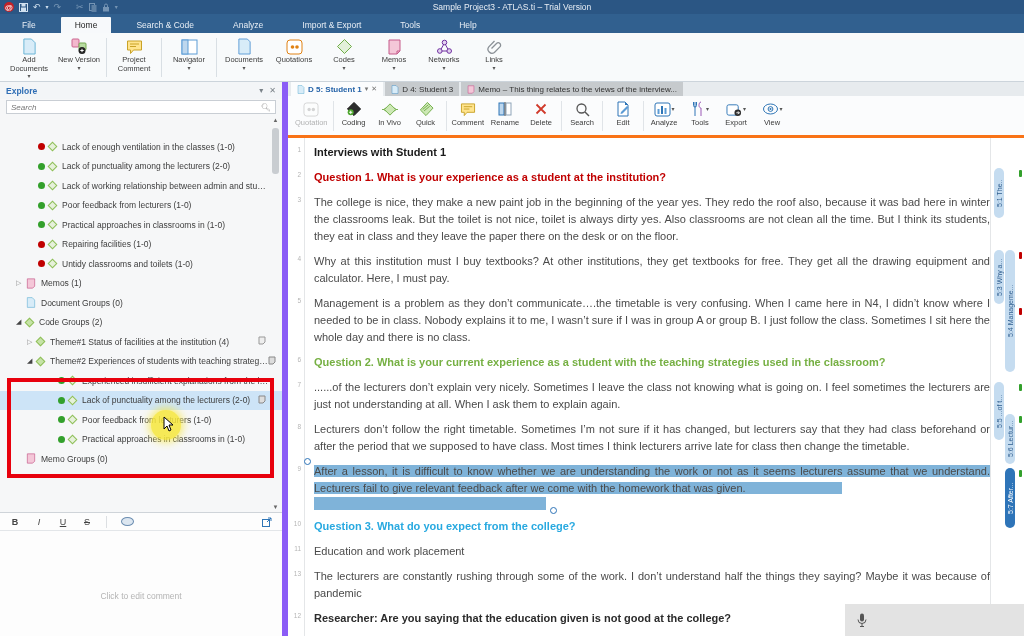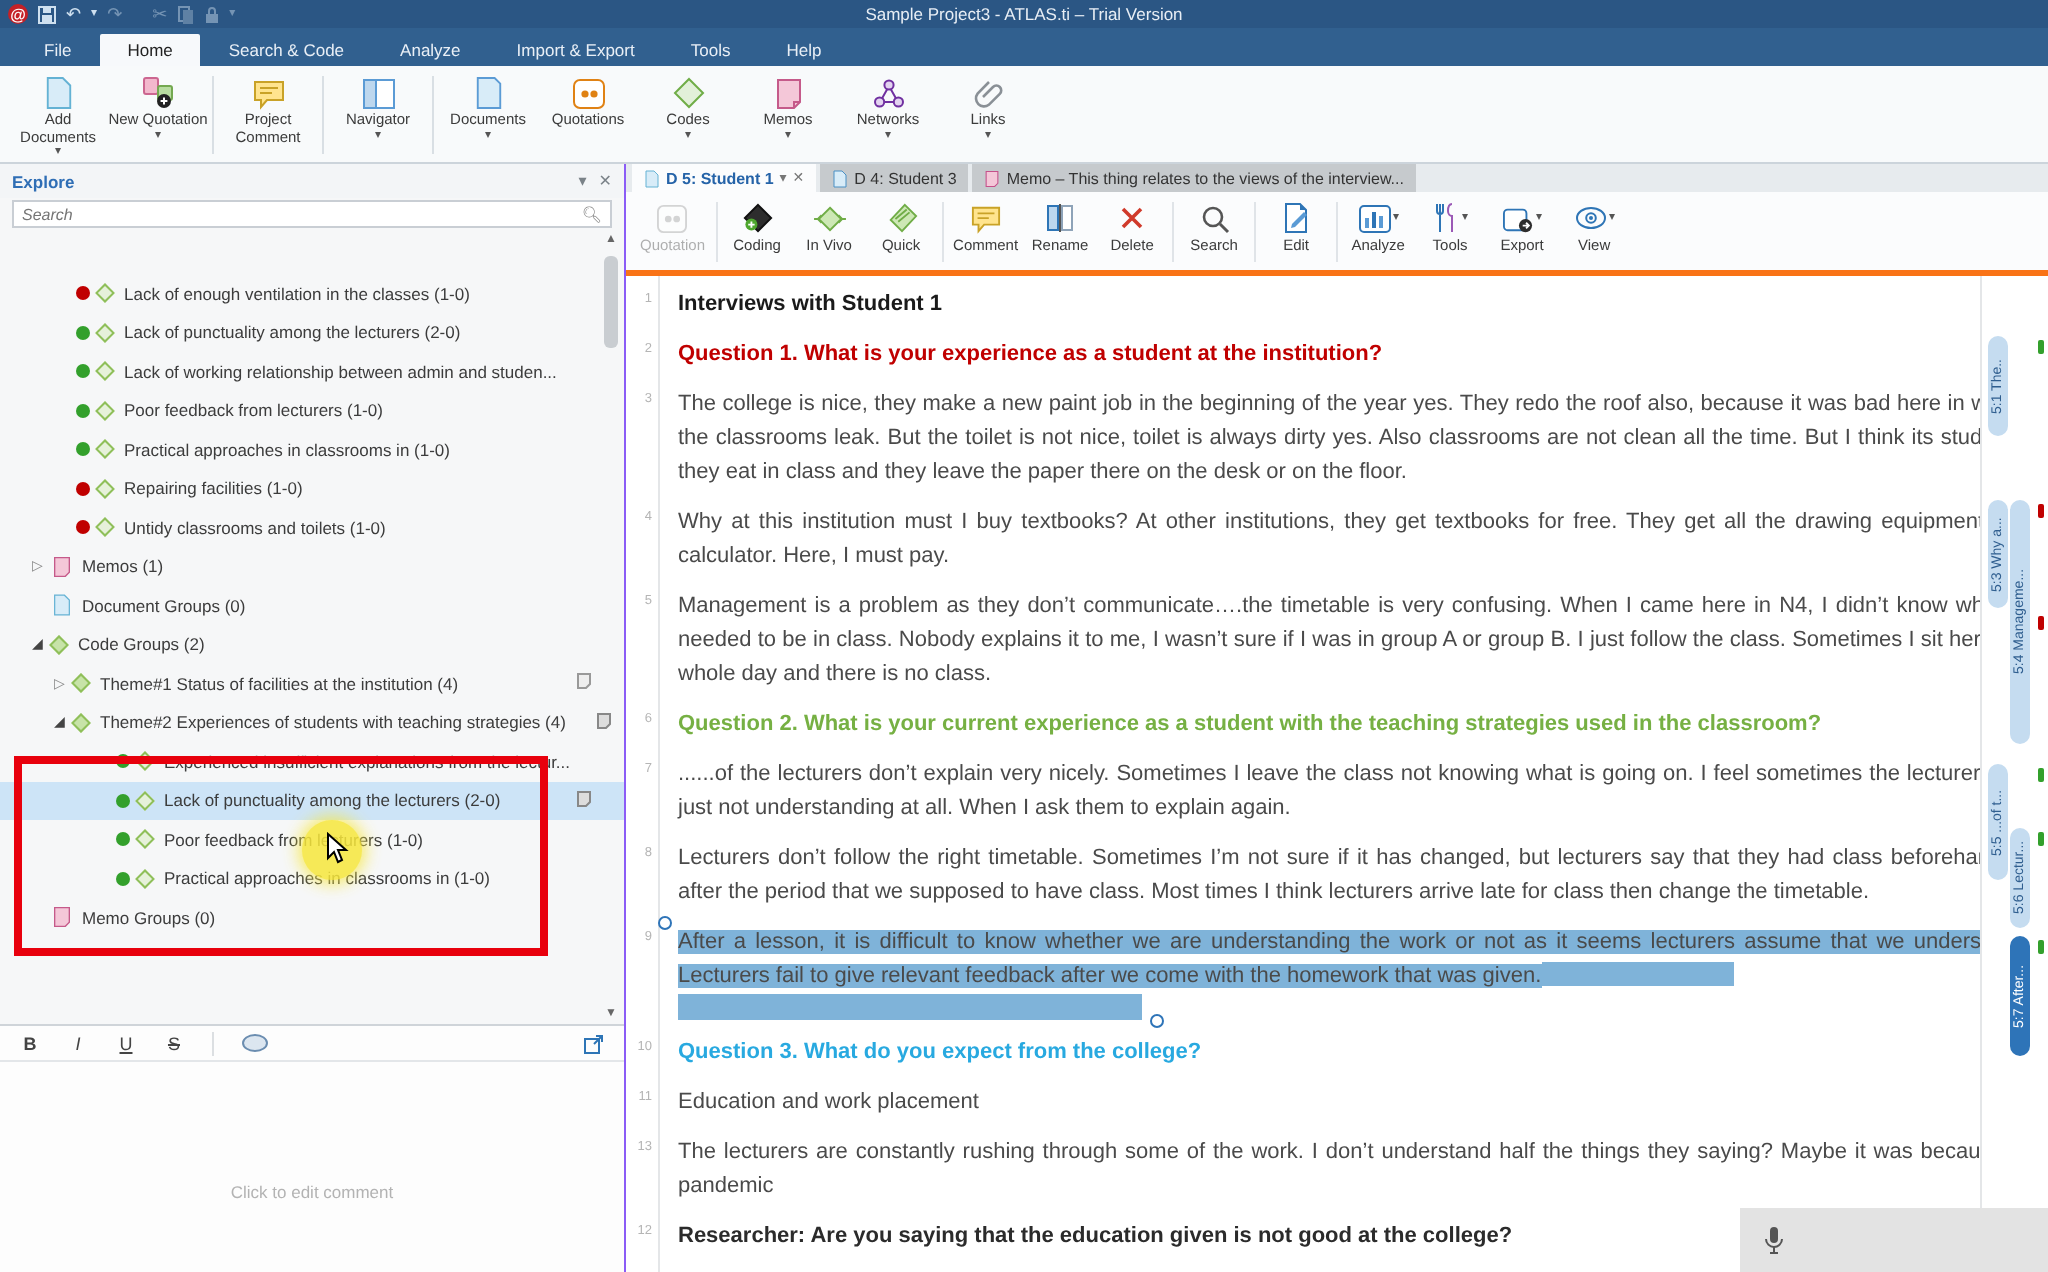--- a/index.html
+++ b/index.html
@@ -8,35 +8,35 @@
 
   
   .titlebar{height:14px;background:#2b5684;display:flex;align-items:center;padding:0 4px;color:#dbe6f1;position:relative;}
   .qa{display:flex;align-items:center;gap:5px;}
   .qa .qi{font-size:9px;line-height:10px;color:#cfe0ef;cursor:default;}
   .logo{width:10px;height:10px;border-radius:50%;background:#c42127;color:#fff;font-size:8px;font-weight:bold;display:flex;align-items:center;justify-content:center;}
   .dim{opacity:.45;}
   .win-title{position:absolute;left:0;right:0;text-align:center;font-size:8.5px;color:#e8eef5;pointer-events:none;}
 
   
-  .menubar{height:19px;background:#31608f;display:flex;align-items:flex-end;padding-left:8px;}
+  .menubar{height:19px;background:#31608f;display:flex;align-items:flex-end;padding-left:8px;gap:11px;}
   .mtab{padding:3px 14px 3px;font-size:8.5px;color:#e9eff6;cursor:default;}
   .mtab.active{background:#f7f9fb;color:#222;border-radius:1px 1px 0 0;}
 
   
   .ribbon{height:49px;background:#f8fafb;border-bottom:1px solid #ccd4db;display:flex;align-items:stretch;padding:2px 4px 1px;}
   .rbtn{width:50px;display:flex;flex-direction:column;align-items:center;justify-content:flex-start;padding-top:2px;cursor:default;}
   .rbtn .ric{height:19px;display:flex;align-items:center;justify-content:center;}
   .rlabel{font-size:7.5px;color:#3b3b3b;text-align:center;line-height:8.5px;}
   .caret{font-size:6px;color:#555;line-height:6px;}
   .rsep{width:1px;background:#d9dfe4;margin:3px 2px;}
 
   
   .main{display:flex;height:554px;}
-  .left-panel{width:313px;background:#f6f7f8;border-right:1px solid #8b5cf6;position:relative;flex-shrink:0;}
+  .left-panel{width:288px;background:#f6f7f8;border-right:6px solid #8b5cf6;position:relative;flex-shrink:0;}
   .doc-area{flex:1;display:flex;flex-direction:column;position:relative;background:#eef1f3;}
 
   
   .panel-header{height:17px;display:flex;align-items:center;padding:0 6px;background:#f3f5f7;}
   .panel-title{color:#2f6eb5;font-weight:bold;font-size:8.5px;flex:1;}
   .ph-ic{color:#7a8288;font-size:8px;margin-left:6px;cursor:default;}
   .search-box{margin:1px 6px 2px;height:14px;background:#fff;border:1px solid #c9ced4;display:flex;align-items:center;padding:0 4px;}
   .search-box input{border:none;outline:none;flex:1;font-size:8px;font-style:italic;color:#555;background:transparent;font-family:"Liberation Sans",sans-serif;}
   .mag{color:#888;font-size:8px;}
 
@@ -175,21 +175,21 @@
   </div>
   <div class="rbtn">
     <span class="ric">
       <svg width="17" height="17" viewBox="0 0 17 17">
           <rect x="1" y="1" width="7" height="8" rx="1" fill="#f3b8cd" stroke="#cc6690"></rect>
           <rect x="8" y="5" width="7" height="7" rx="1" fill="#b8dca0" stroke="#74a850"></rect>
           <circle cx="11" cy="12.5" r="3.5" fill="#222"></circle>
           <path d="M11 10.8v3.4M9.3 12.5h3.4" stroke="#fff" stroke-width="1"></path>
         </svg>
     </span>
-    <span class="rlabel">New Quotation</span>
+    <span class="rlabel">New Version</span>
       <span class="caret">▾</span>
   </div>
   <div class="rsep"></div>
   <div class="rbtn">
     <span class="ric">
       <svg width="17" height="16" viewBox="0 0 17 16">
           <path d="M1.5 2h14v9h-8l-3 3.5V11h-3z" fill="#ffe48e" stroke="#c9a227"></path>
           <path d="M4 5h9M4 7.5h6" stroke="#c9a227"></path>
         </svg>
     </span>

